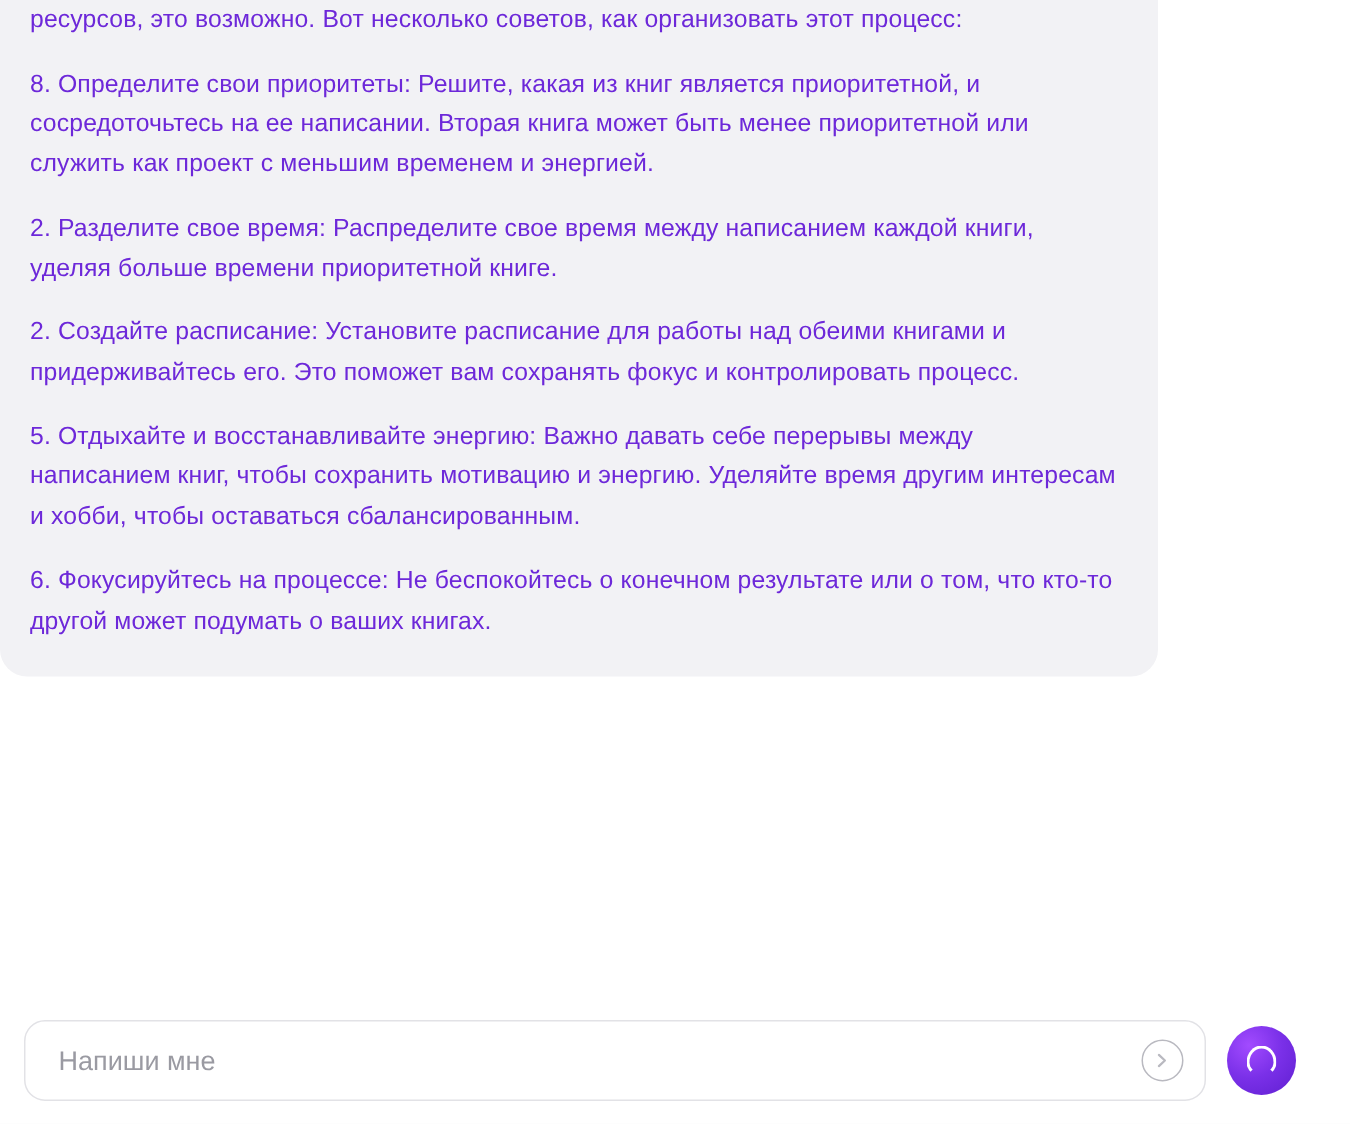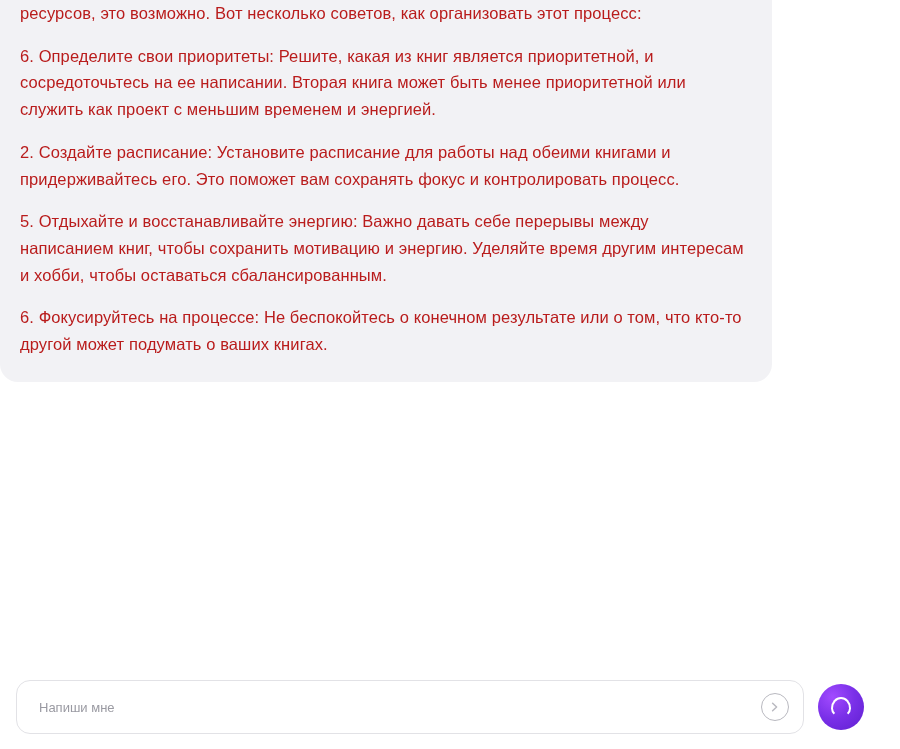--- a/index.html
+++ b/index.html
@@ -26,21 +26,21 @@
     top: -8px;
     width: 772px;
     background: #f2f2f5;
     border-bottom-left-radius: 18px;
     border-bottom-right-radius: 18px;
     padding: 8px 28px 24px 20px;
     box-sizing: border-box;
   }
 
   .paragraph {
-    color: #b91c1c;
+    color: #6d28d9;
     font-size: 16.5px;
     line-height: 1.62;
     margin: 0 0 16px 0;
     letter-spacing: 0.1px;
   }
 
   .paragraph:last-child {
     margin-bottom: 0;
   }
 
@@ -66,21 +66,21 @@
     display: flex;
     align-items: center;
     box-sizing: border-box;
   }
 
   .composer-input {
     border: none;
     outline: none;
     background: transparent;
     font-family: "Liberation Sans", sans-serif;
-    font-size: 13px;
+    font-size: 18px;
     color: #000000;
     padding: 0 56px 0 22px;
     width: 100%;
     height: 100%;
     box-sizing: border-box;
   }
 
   .composer-input::placeholder {
     color: #9a9aa2;
   }
@@ -126,21 +126,22 @@
     box-sizing: border-box;
   }
 </style>
 </head>
 <body>
 
 <div class="screen">
 
   <div class="message-bubble">
     <p class="paragraph">ресурсов, это возможно. Вот несколько советов, как организовать этот процесс:</p>
-    <p class="paragraph">6. Определите свои приоритеты: Решите, какая из книг является приоритетной, и сосредоточьтесь на ее написании. Вторая книга может быть менее приоритетной или служить как проект с меньшим временем и энергией.</p>
+    <p class="paragraph">8. Определите свои приоритеты: Решите, какая из книг является приоритетной, и сосредоточьтесь на ее написании. Вторая книга может быть менее приоритетной или служить как проект с меньшим временем и энергией.</p>
+    <p class="paragraph">2. Разделите свое время: Распределите свое время между написанием каждой книги, уделяя больше времени приоритетной книге.</p>
     <p class="paragraph">2. Создайте расписание: Установите расписание для работы над обеими книгами и придерживайтесь его. Это поможет вам сохранять фокус и контролировать процесс.</p>
     <p class="paragraph">5. Отдыхайте и восстанавливайте энергию: Важно давать себе перерывы между написанием книг, чтобы сохранить мотивацию и энергию. Уделяйте время другим интересам и хобби, чтобы оставаться сбалансированным.</p>
     <p class="paragraph">6. Фокусируйтесь на процессе: Не беспокойтесь о конечном результате или о том, что кто-то другой может подумать о ваших книгах.</p>
   </div>
 
   <div class="composer-row">
 
     <div class="composer">
       <input class="composer-input" type="text" placeholder="Напиши мне" style="">
       <button class="send-button">

